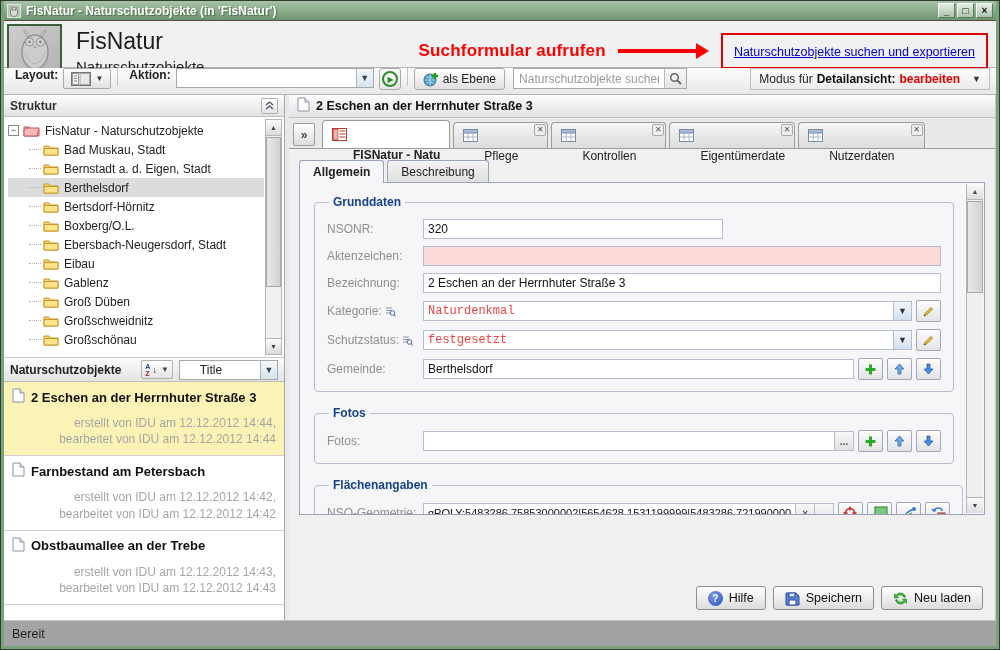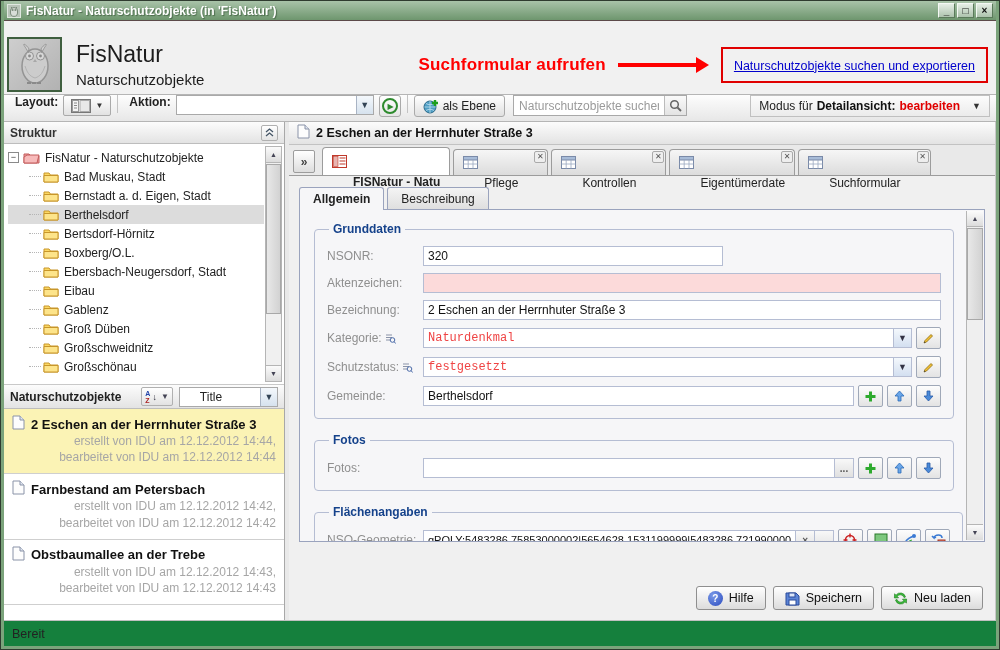--- a/index.html
+++ b/index.html
@@ -7,21 +7,21 @@
   .frame { width:1000px; height:650px; border:1px solid #2f3b2f; background:#7ba37b; }
   .window { width:100%; height:100%; border:3px solid #7ba37b; border-top:none; display:flex; flex-direction:column; background:#f0f0f0; }
 
   
   .titlebar { height:20px; background:linear-gradient(#a9c3a9,#6e966e); display:flex; align-items:center; padding:0 3px; flex:0 0 auto; border-bottom:1px solid #5c4a4a;}
   .titlebar .appicon { width:14px; height:14px; background:#b9c4b9; border:1px solid #dfe7df; margin-right:5px; display:flex; align-items:center; justify-content:center; }
   .titlebar .ttext { color:#fff; font-weight:bold; font-size:12px; text-shadow:1px 1px 1px #4a6a4a; flex:1; }
   .winbtn { width:17px; height:15px; margin-left:2px; background:linear-gradient(#e6eee6,#adc3ad); border:1px solid #f4f8f4; border-right-color:#5a7a5a; border-bottom-color:#5a7a5a; font-size:10px; font-weight:bold; color:#111; display:flex; align-items:center; justify-content:center; line-height:1; }
 
   
-  .header { height:74px; background:#f1f1f1; border-bottom:1px solid #b5b5b5; display:flex; align-items:center; padding:14px 8px 0 3px; flex:0 0 auto;justify-content:center; }
+  .header { height:47px; background:#f1f1f1; border-bottom:1px solid #b5b5b5; display:flex; align-items:center; padding:14px 8px 0 3px; flex:0 0 auto;justify-content:center; }
   .logo { width:55px; height:55px; border:2px solid #3f5f3f; background:linear-gradient(135deg,#cecece,#b2b2b2); display:flex; align-items:center; justify-content:center; margin-right:14px; }
   .apptitles .t1 { font-size:23px; color:#1c1c1c; margin-bottom:3px; }
   .apptitles .t2 { font-size:15px; color:#1c1c1c; }
   .anno-group { margin-left:auto; display:flex; align-items:center; }
   .anno-text { color:#f00; font-weight:bold; font-size:17px; letter-spacing:.2px; margin-right:12px; }
   .anno-arrow { display:flex; align-items:center; margin-right:12px; }
   .anno-arrow .shaft { width:78px; height:4px; background:#f00; }
   .anno-arrow .head { width:0; height:0; border-left:13px solid #f00; border-top:8px solid transparent; border-bottom:8px solid transparent; }
   .link-box { border:2px solid #e00000; background:#f1f1f1; padding:7px 11px; }
   .link-box a { color:#0000cc; font-size:12.5px; text-decoration:underline; }
@@ -73,21 +73,21 @@
   .list-hdr .title { font-size:12px; font-weight:bold; color:#222; }
   .sort-btn { height:19px; border:1px solid #b0b0b0; border-radius:2px; background:linear-gradient(#fff,#e2e2e2); display:flex; align-items:center; padding:0 3px; gap:2px; margin-left:14px; }
   .azcol { display:flex; flex-direction:column; font-size:7px; line-height:7px; font-weight:bold; }
   .azcol .a { color:#2244aa; } .azcol .z { color:#aa2222; }
   .sort-arrow { font-size:9px; color:#223; }
   .sort-dd { font-size:8px; color:#445; margin-left:2px; }
   .objlist { flex:1; overflow:hidden; background:#fff; }
   .oitem { border-bottom:1px solid #cfcfcf; padding:6px 8px 8px 8px; background:#fff; }
   .oitem.sel { background:#fbf3b5; }
   .oitem .otitle { display:flex; align-items:center; gap:6px; font-size:13px; font-weight:bold; color:#111; }
-  .oitem .ometa { text-align:right; font-size:12px; color:#a6a6a6; line-height:1.35; }
+  .oitem .ometa { margin-top:9px; text-align:right; font-size:12px; color:#a6a6a6; line-height:1.35; }
 
   
   .detail-hdr { height:23px; background:linear-gradient(#fcfcfc,#e3e3e3); border-bottom:1px solid #c2c2c2; display:flex; align-items:center; gap:6px; padding:0 8px; font-size:12.5px; font-weight:bold; color:#111; flex:0 0 auto; }
   .tabstrip { height:31px; background:#e9e9e9; border-bottom:1px solid #9c9c9c; display:flex; align-items:flex-end; padding:4px 4px 0 4px; gap:3px; flex:0 0 auto; }
   .tabs-expand { width:22px; height:23px; margin-bottom:2px; border:1px solid #9c9c9c; border-radius:2px; background:linear-gradient(#fff,#ddd); display:flex; align-items:center; justify-content:center; font-size:12px; font-weight:bold; color:#444; margin-right:4px; }
   .tab { height:26px; border:1px solid #9c9c9c; border-bottom:none; border-radius:4px 4px 0 0; background:linear-gradient(#f6f6f6,#dcdcdc); display:flex; align-items:center; gap:6px; padding:0 9px; font-size:12px; color:#222; position:relative; }
   .tab.active { background:#fff; font-weight:bold; height:28px; z-index:2; }
   .tab .tclose { position:absolute; top:1px; right:1px; width:12px; height:12px; border:1px solid #aaa; border-radius:2px; background:#eee; font-size:8px; line-height:10px; text-align:center; color:#555; }
   .tab .tlabel { white-space:nowrap; overflow:hidden; max-width:118px;margin-top:40px; }
   .tab .spacer-r { width:14px; }
@@ -112,21 +112,21 @@
   .icon-btn { width:25px; height:22px; border:1px solid #9fa8b8; border-radius:2px; background:linear-gradient(#fdfdfd,#e3e3e3); display:flex; align-items:center; justify-content:center; margin-left:4px; flex:0 0 auto; }
   .geom-text { flex:1; min-width:0; overflow:hidden; white-space:nowrap; font-size:11px; color:#111; padding:0 4px; }
 
   .form-vscroll { position:absolute; top:1px; right:1px; bottom:1px; width:17px; border-left:1px solid #b5b5b5; background:#efefef; }
 
   .btnrow { display:flex; justify-content:flex-end; gap:7px; padding:6px 2px 0 0; margin-top:auto; margin-bottom:10px; flex:0 0 auto; }
   .big-btn { height:24px; border:1px solid #8f8f8f; border-radius:3px; background:linear-gradient(#ffffff,#dcdcdc); display:flex; align-items:center; gap:6px; padding:0 11px; font-size:12.5px; color:#111; }
   .hilfe-ic { width:15px; height:15px; border-radius:50%; background:radial-gradient(circle at 35% 30%,#7a9ae8,#2b4bbf); color:#fff; font-size:10px; font-weight:bold; display:flex; align-items:center; justify-content:center; }
 
   
-  .statusbar { height:26px; background:#15803d; border-top:1px solid #c0c0c0; display:flex; align-items:center; padding:0 8px; font-size:12.5px; color:#222; flex:0 0 auto; }
+  .statusbar { height:26px; background:#a3a3a3; border-top:1px solid #c0c0c0; display:flex; align-items:center; padding:0 8px; font-size:12.5px; color:#222; flex:0 0 auto; }
 </style>
 </head>
 <body>
 
 <div class="frame">
 <div class="window">
 
   <div class="titlebar">
     <span class="appicon">
       <svg width="10" height="12" viewBox="0 0 10 12">
@@ -458,21 +458,21 @@
               </svg>
           <span class="tlabel">Eigentümerdate</span>
           <span class="tclose">✕</span>
         </span>
         <span class="tab">
           <svg width="15" height="13" viewBox="0 0 15 13">
                 <rect x="0.5" y="0.5" width="14" height="12" fill="#fff" stroke="#7a8aa8"></rect>
                 <rect x="0.5" y="0.5" width="14" height="3.5" fill="#a8bcd8" stroke="#7a8aa8"></rect>
                 <path d="M5.2 4 v8.5 M10 4 v8.5 M0.5 8 h14" stroke="#9aa8c0" stroke-width="0.8"></path>
               </svg>
-          <span class="tlabel">Suchformular</span>
+          <span class="tlabel">Nutzerdaten</span>
               <span class="spacer-r"></span>
           <span class="tclose">✕</span>
         </span>
       </div>
 
       <div class="content">
         <div class="subtabs">
           <span class="subtab active">
                 <span>Allgemein</span>
               </span>

